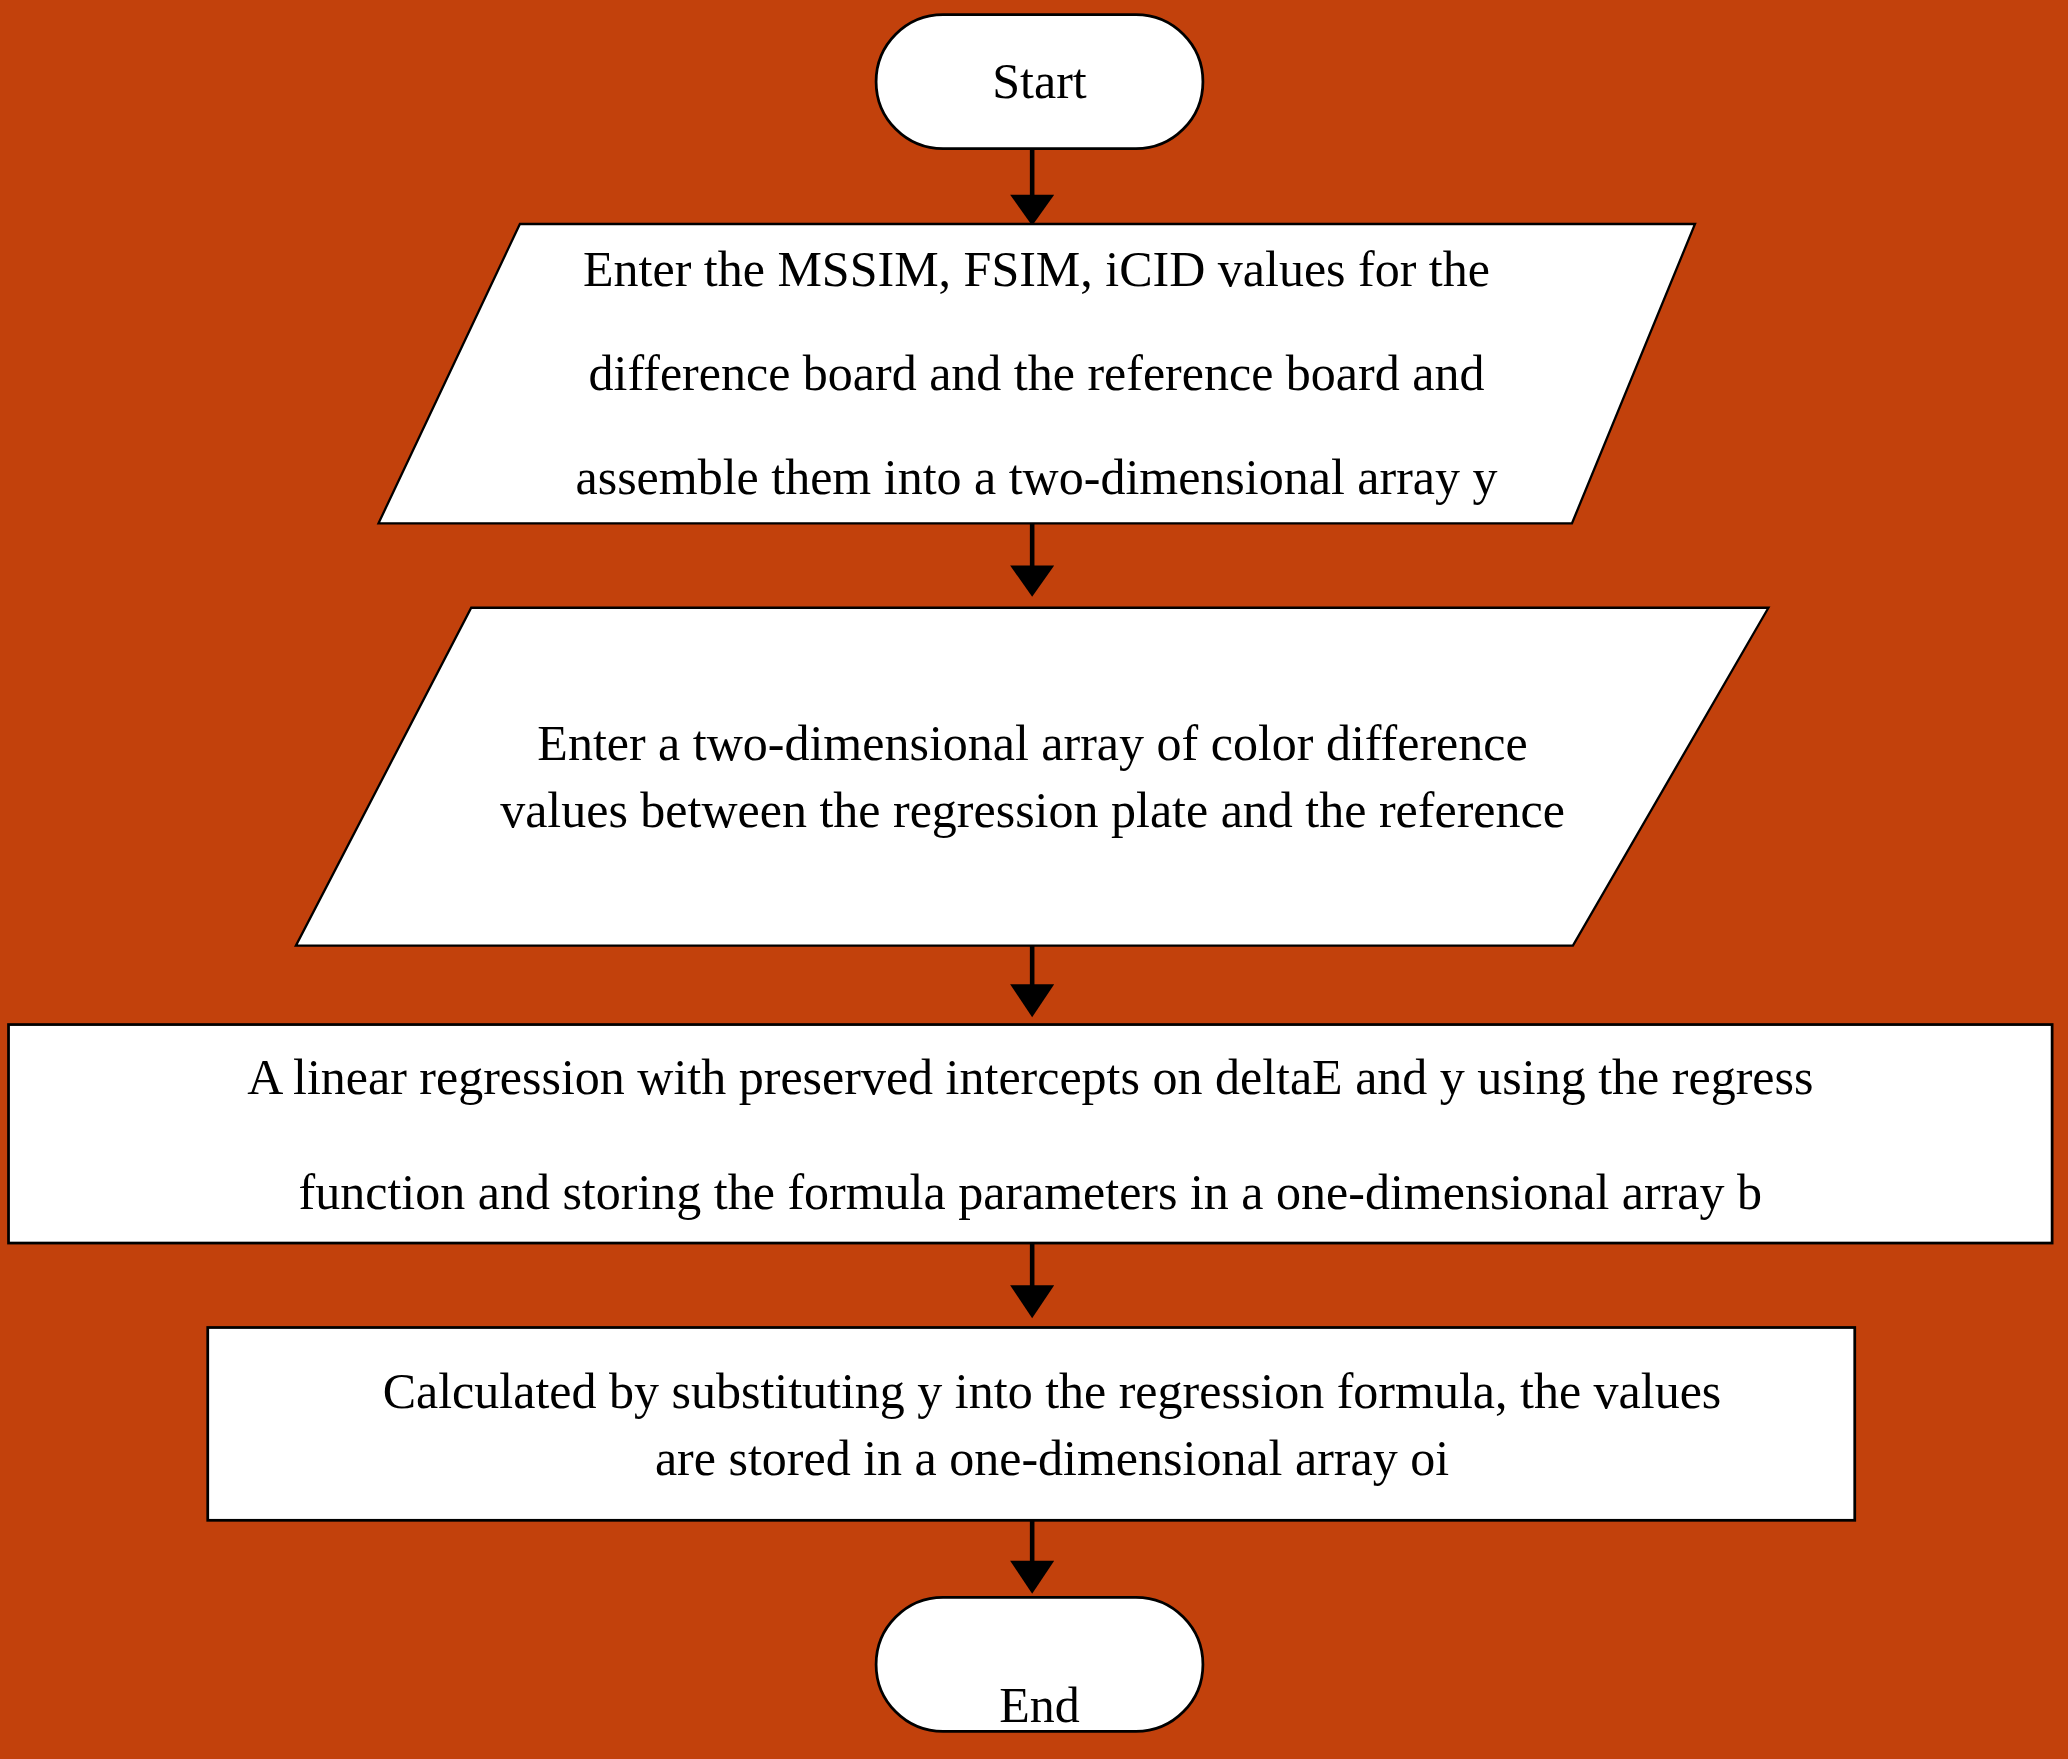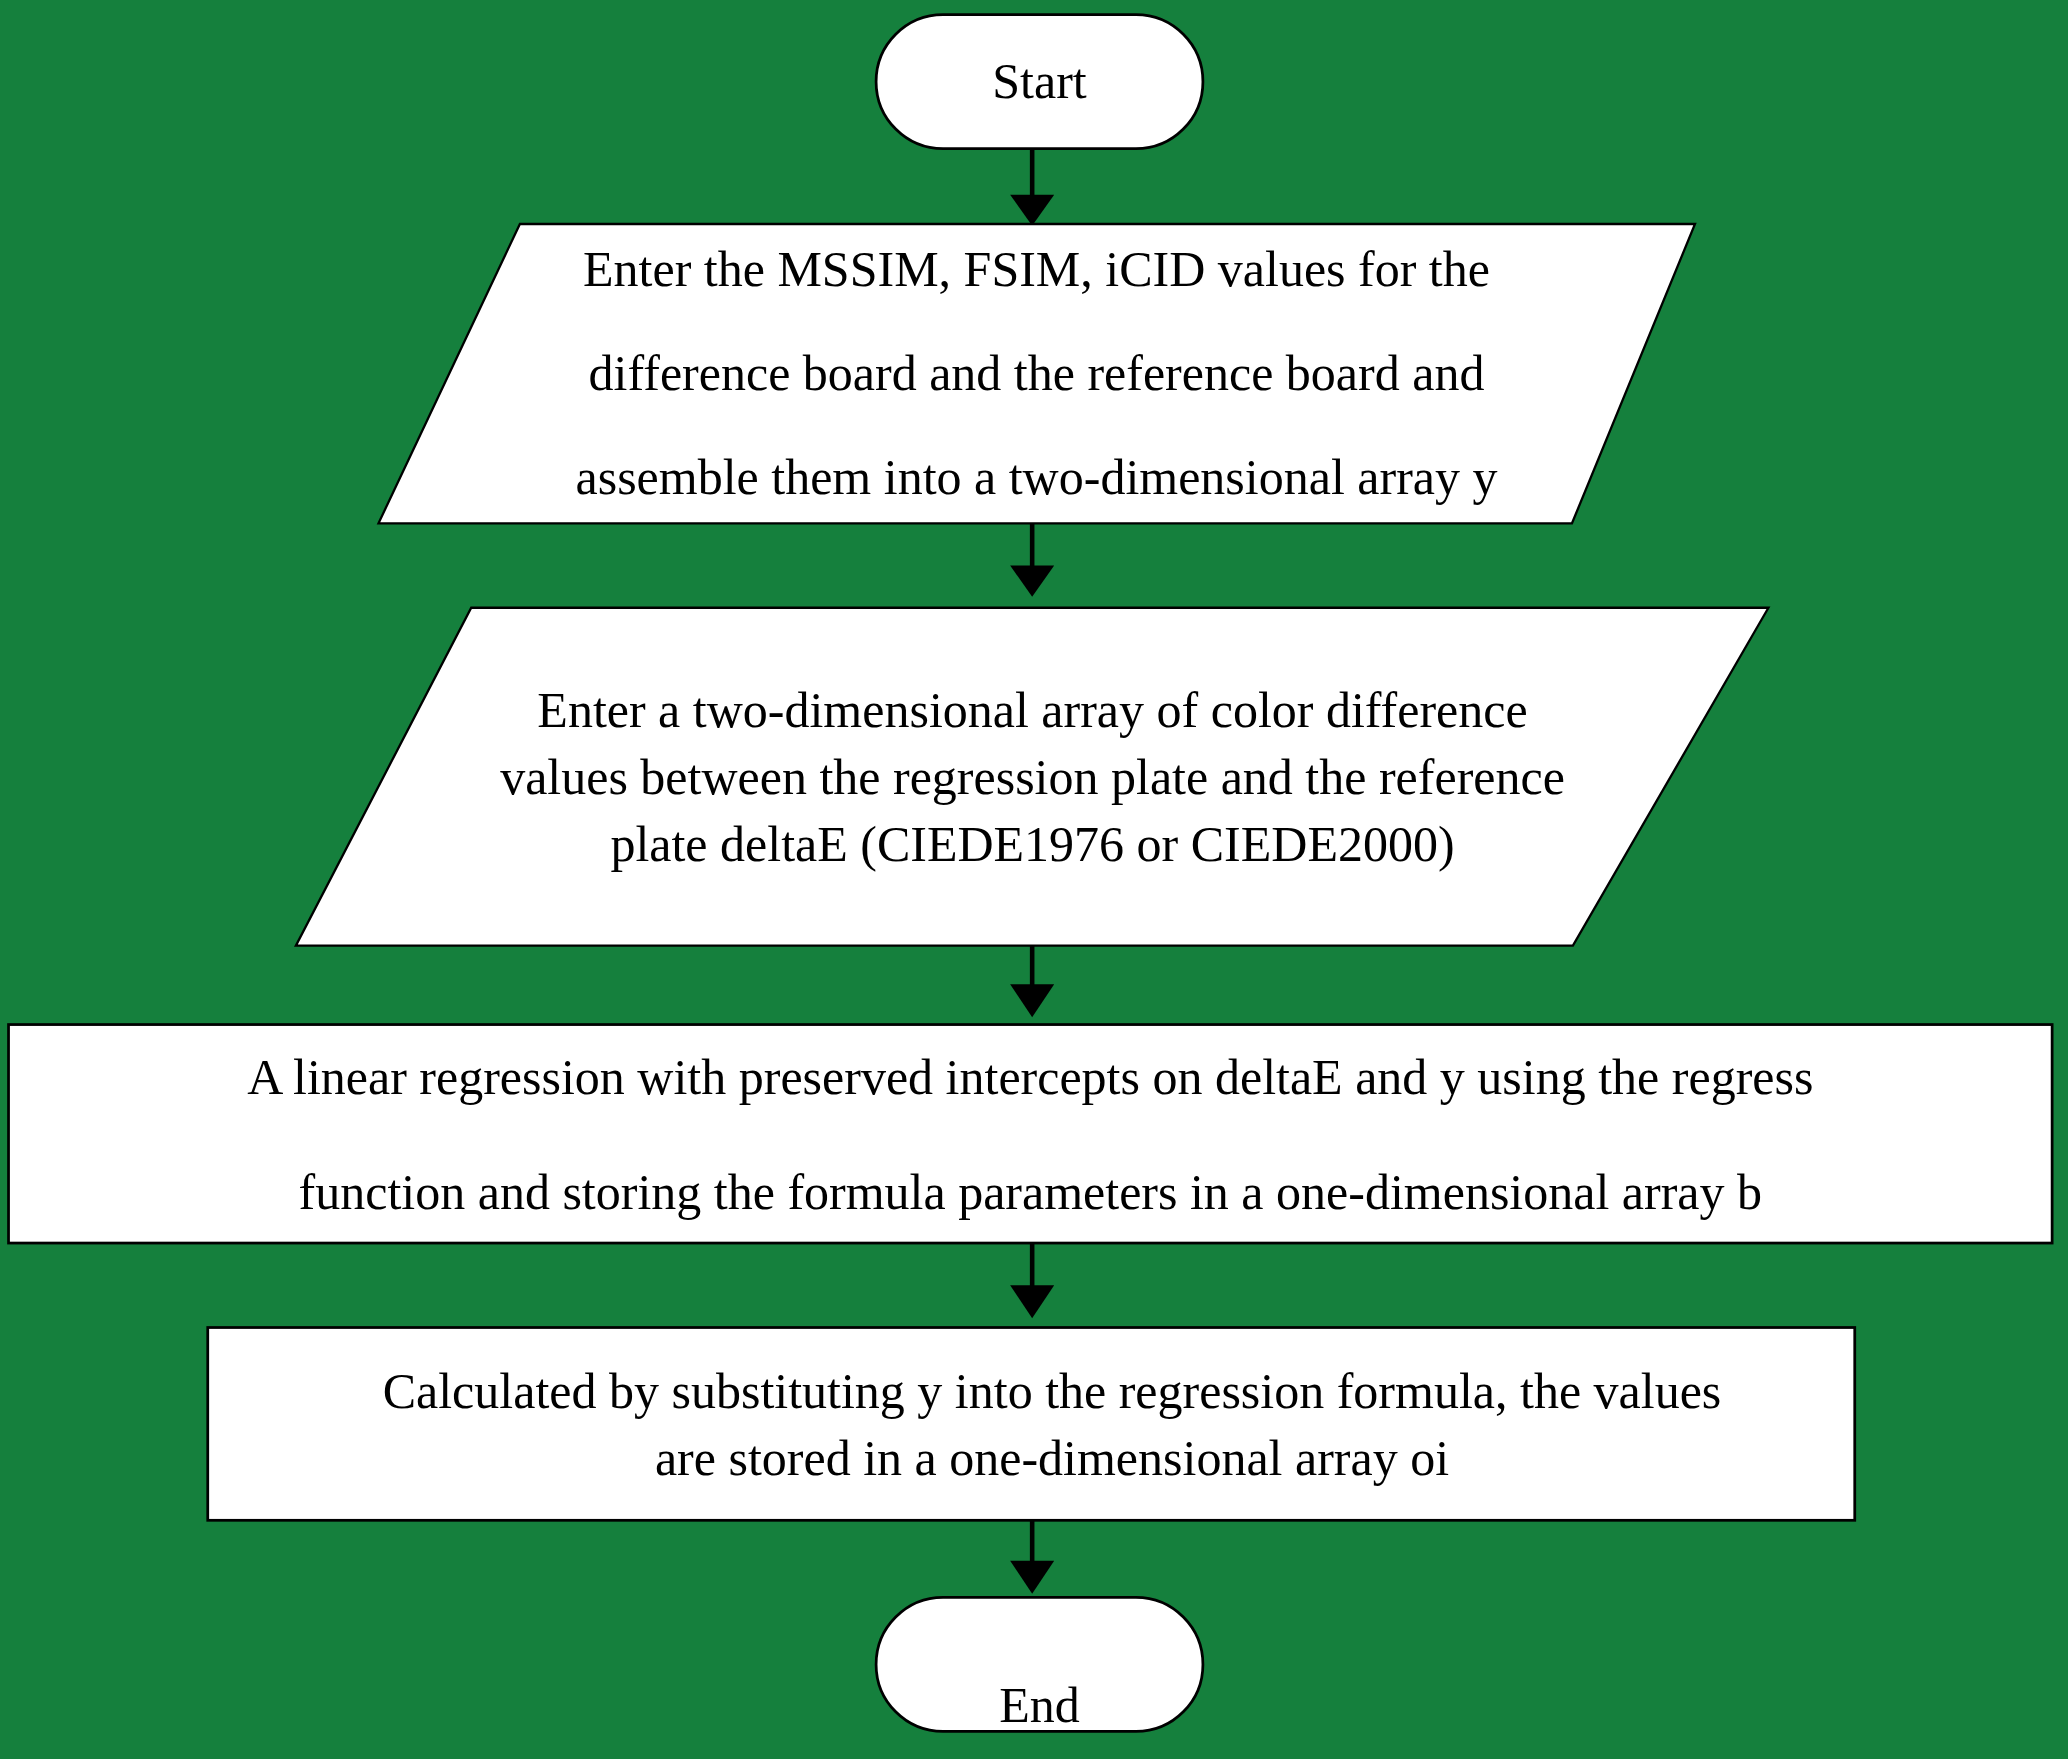--- a/index.html
+++ b/index.html
@@ -10,21 +10,21 @@
   body {
     width: 2068px;
     height: 1759px;
     font-family: "Liberation Serif", "DejaVu Serif", serif;
     overflow: hidden;
   }
   #flowchart-root {
     position: relative;
     width: 2068px;
     height: 1759px;
-    background: #15803d;
+    background: #c2410c;
   }
   svg.flow-canvas {
     position: absolute;
     top: 0;
     left: 0;
     width: 2068px;
     height: 1759px;
     display: block;
   }
   .shape-outline {
@@ -118,21 +118,20 @@
 
   <div class="node-text body-text" style="left:378px; top:224px; width:1317px; height:299px;gap:37px;">
     <span class="tline">Enter the MSSIM, FSIM, iCID values for the</span>
     <span class="tline">difference board and the reference  board and</span>
     <span class="tline">assemble them into a two-dimensional  array y</span>
   </div>
 
   <div class="node-text body-text" style="left:296px; top:608px; width:1473px; height:338px;">
     <span class="tline">Enter a two-dimensional  array of color difference</span>
     <span class="tline">values between the regression plate and the reference</span>
-    <span class="tline">plate deltaE (CIEDE1976  or CIEDE2000)</span>
   </div>
 
   <div class="node-text body-text" style="left:8.3px; top:1025px; width:2044px; height:219px;gap:48px;">
     <span class="tline">A linear  regression with  preserved intercepts on deltaE  and y using the regress</span>
     <span class="tline">function and storing the formula parameters in a one-dimensional  array b</span>
   </div>
 
   <div class="node-text body-text" style="left:208px; top:1328px; width:1688px; height:193px;">
     <span class="tline">Calculated  by substituting  y into the regression formula,  the values</span>
     <span class="tline">are stored in a one-dimensional  array oi</span>

